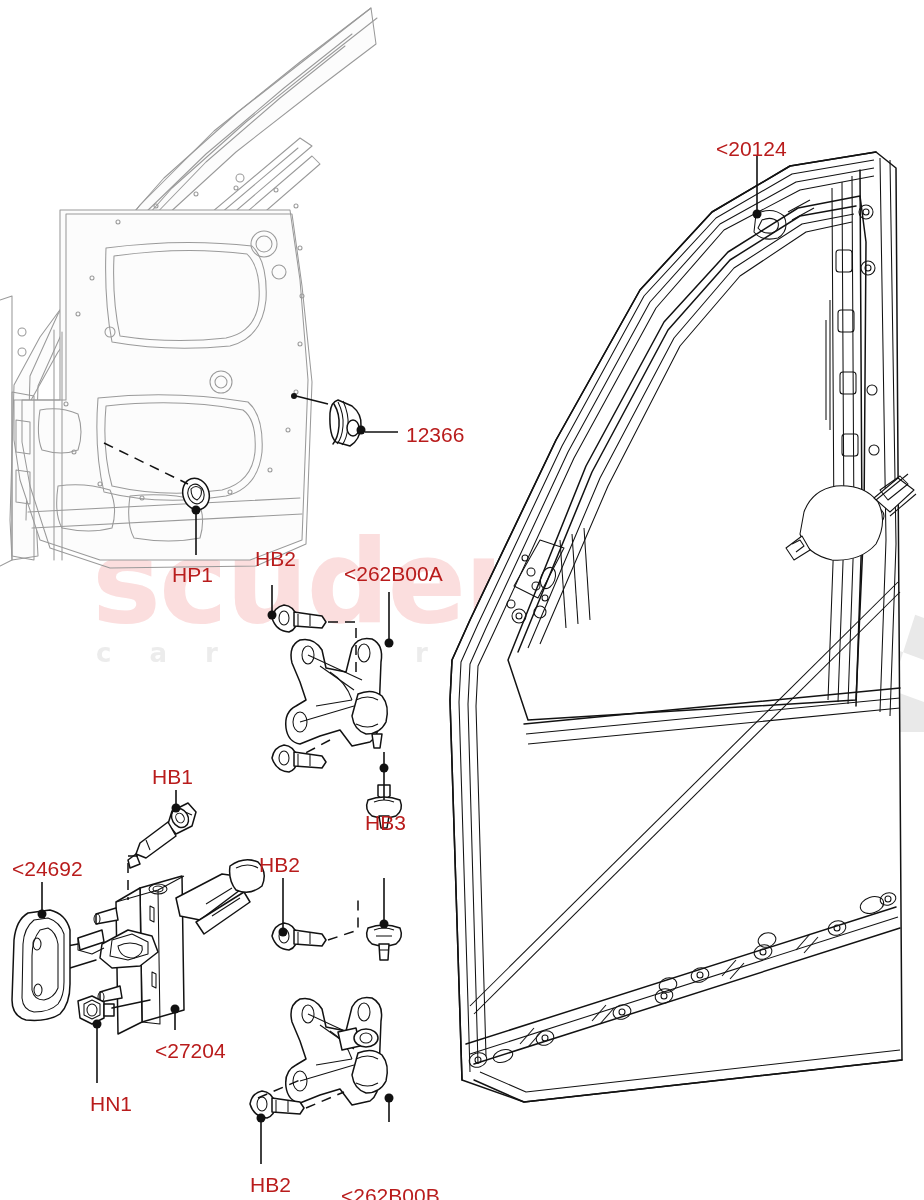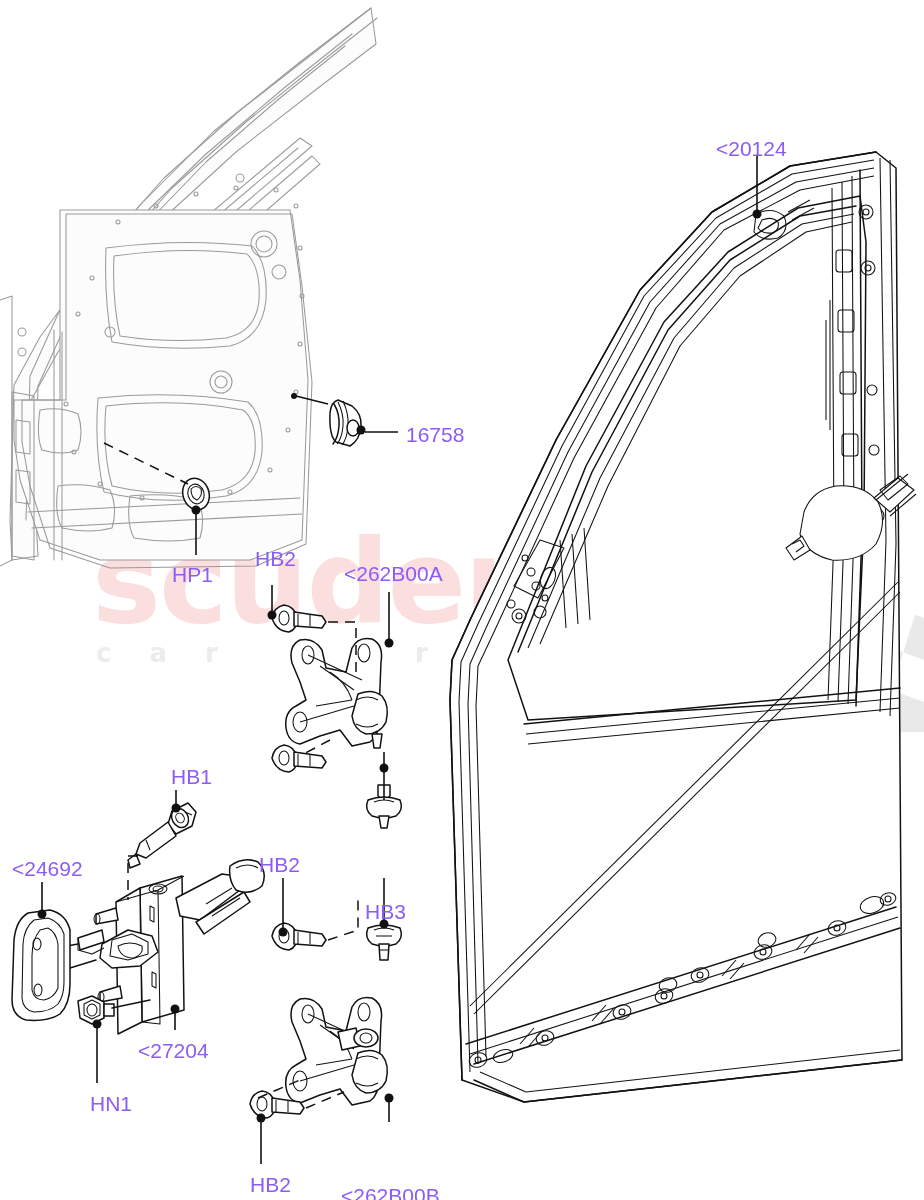--- a/index.html
+++ b/index.html
@@ -13,21 +13,21 @@
   .wm-word{position:absolute;left:92px;top:524px;font-size:116px;font-weight:700;
            letter-spacing:-2px;color:#fbdede;line-height:1;
            font-family:"DejaVu Sans",sans-serif;}
   .wm-sub{position:absolute;left:96px;top:638px;font-size:26px;font-weight:700;
           letter-spacing:38px;color:#ececec;
           font-family:"DejaVu Sans",sans-serif;}
   #flag{position:absolute;left:556px;top:502px;width:400px;height:230px;
         overflow:hidden;}
 
   
-  .lbl{position:absolute;color:#8b5cf6;font-size:21px;font-weight:400;
+  .lbl{position:absolute;color:#b91c1c;font-size:21px;font-weight:400;
        white-space:nowrap;z-index:40;
        font-family:"Liberation Sans","DejaVu Sans",sans-serif;}
 
   
   svg.art{position:absolute;left:0;top:0;width:924px;height:1200px;
           z-index:20;overflow:visible;}
   .ln{stroke:#111;stroke-width:1.6;fill:none;}
   .dash{stroke:#111;stroke-width:1.5;fill:none;stroke-dasharray:10 7;}
   .dot{fill:#111;}
 
@@ -543,26 +543,26 @@
 
       <path class="dash" d="M328 940 L358 930 L358 900"></path>
 
       <path class="dash" d="M306 1108 L344 1092"></path>
 
       <path class="dash" d="M258 1098 L300 1080"></path>
     </g>
   </svg>
 
   <div class="lbl" style="left:716px;top:137px">&lt;20124</div>
-  <div class="lbl" style="left:406px;top:423px">16758</div>
+  <div class="lbl" style="left:406px;top:423px">12366</div>
   <div class="lbl" style="left:172px;top:563px">HP1</div>
   <div class="lbl" style="left:255px;top:547px">HB2</div>
   <div class="lbl" style="left:344px;top:562px">&lt;262B00A</div>
-  <div class="lbl" style="left:171px;top:765px">HB1</div>
+  <div class="lbl" style="left:152px;top:765px">HB1</div>
   <div class="lbl" style="left:12px;top:857px">&lt;24692</div>
   <div class="lbl" style="left:259px;top:853px">HB2</div>
-  <div class="lbl" style="left:365px;top:900px">HB3</div>
+  <div class="lbl" style="left:365px;top:811px">HB3</div>
   <div class="lbl" style="left:90px;top:1092px">HN1</div>
-  <div class="lbl" style="left:138px;top:1039px">&lt;27204</div>
+  <div class="lbl" style="left:155px;top:1039px">&lt;27204</div>
   <div class="lbl" style="left:341px;top:1184px">&lt;262B00B</div>
   <div class="lbl" style="left:250px;top:1173px">HB2</div>
 
 </div>
 
 </body></html>

